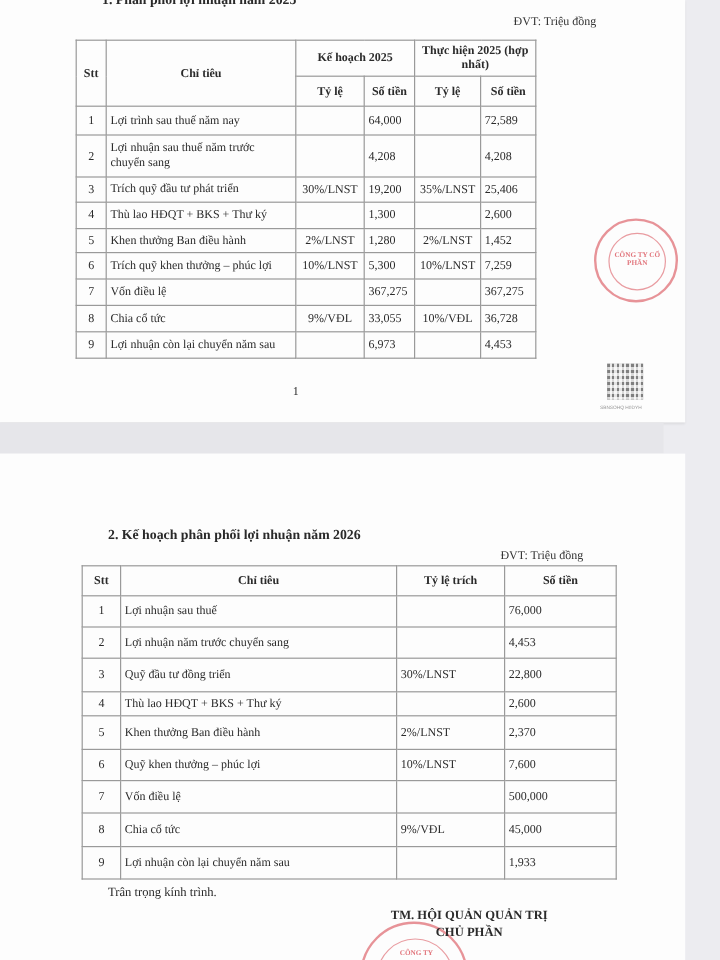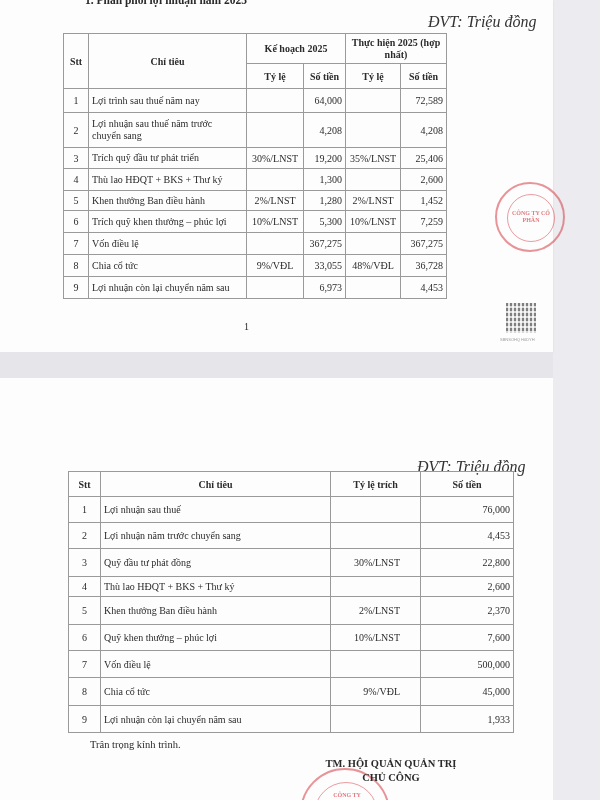--- a/index.html
+++ b/index.html
@@ -1,29 +1,29 @@
 <!DOCTYPE html>
 <html><head>
 <meta charset="utf-8">
 <style>
   html, body { margin:0; padding:0; }
   body { width:600px; height:800px; position:relative; overflow:hidden; background:#eeeef1; font-family:"Liberation Serif", serif; color:#2a2a2a; }
   .strip { position:absolute; left:553px; top:0; width:47px; height:800px; background:#ececf0; }
-  .page { position:absolute; background:#fdfdfd; }
+  .page { position:absolute; background:#fdfdfd;padding-left:18px; }
   #page1 { left:0; top:0; width:553px; height:352px; box-shadow:0 1px 2px rgba(0,0,0,0.08); }
   #gap { position:absolute; left:0; top:352px; width:553px; height:26px; background:#e6e6ea; }
   #page2 { left:0; top:378px; width:553px; height:422px; }
   .abs { position:absolute; }
   .title { font-weight:bold; font-size:11.5px; }
-  .unit { font-style:italic; font-size:16px; color:#333; }
+  .unit { font-size:10px; color:#333; }
   table { border-collapse:collapse; position:absolute; font-size:10px; table-layout:fixed; }
   td, th { border:1px solid #9a9a9a; padding:0 3px; color:#2b2b2b; }
   th { font-weight:bold; text-align:center; font-size:10px; }
   td.c { text-align:center; }
-  td.r { text-align:right; }
+  td.r { text-align:left; }
   td.l { text-align:left; }
   .stamp { position:absolute; border-radius:50%; border:2px solid rgba(214,60,70,0.55); color:rgba(214,60,70,0.7); font-size:6px; font-weight:bold; text-align:center; box-sizing:border-box; }
   .stamp .inner { position:absolute; border-radius:50%; border:1px solid rgba(214,60,70,0.5); }
   .qr { position:absolute; width:30px; height:30px; background:
       repeating-linear-gradient(90deg, #555 0 2px, #ddd 2px 4px),
       #999; opacity:0.75; }
   .qr2 { position:absolute; width:30px; height:30px;
       background: repeating-linear-gradient(0deg, rgba(255,255,255,0.7) 0 2px, transparent 2px 5px); }
   .qrcap { font-family:"Liberation Sans", sans-serif; font-size:4px; color:#999; }
   .sign { font-weight:bold; font-size:10.5px; text-align:center; }
@@ -115,21 +115,21 @@
           <td class="c"></td>
           <td class="r">367,275</td>
           <td class="c"></td>
           <td class="r">367,275</td>
         </tr>
         <tr style="height: 22px;">
           <td class="c">8</td>
           <td class="l" style="line-height: 12px;">Chia cổ tức</td>
           <td class="c">9%/VĐL</td>
           <td class="r">33,055</td>
-          <td class="c">48%/VĐL</td>
+          <td class="c">10%/VĐL</td>
           <td class="r">36,728</td>
         </tr>
         <tr style="height: 22px;">
           <td class="c">9</td>
           <td class="l" style="line-height: 12px;">Lợi nhuận còn lại chuyển năm sau</td>
           <td class="c"></td>
           <td class="r">6,973</td>
           <td class="c"></td>
           <td class="r">4,453</td>
         </tr>
@@ -144,20 +144,21 @@
   <div class="qr" style="left:506px; top:303px;"></div>
   <div class="qr2" style="left:506px; top:303px;"></div>
   <div class="abs qrcap" style="left:500px; top:337px;">SBNSOHQ H0DYH</div>
 
   <div class="abs" style="left:244px; top:321px; font-size:10px;">1</div>
 </div>
 
 <div id="gap"></div>
 
 <div class="page" id="page2">
+  <div class="abs title" style="left:90px; top:62px;">2. Kế hoạch phân phối lợi nhuận năm 2026</div>
   <div class="abs unit" style="left:417px; top:80px;">ĐVT: Triệu đồng</div>
 
   <table style="left:68px; top:93px; width:445px;">
     <colgroup>
       <col style="width:32px">
         <col style="width:230px">
         <col style="width:90px">
         <col style="width:93px">
     </colgroup>
     <tbody>
@@ -176,21 +177,21 @@
           <td class="r">76,000</td>
         </tr>
         <tr style="height: 26px;">
           <td class="c">2</td>
           <td class="l">Lợi nhuận năm trước chuyển sang</td>
           <td class="r" style="padding-right: 20px;"></td>
           <td class="r">4,453</td>
         </tr>
         <tr style="height: 28px;">
           <td class="c">3</td>
-          <td class="l">Quỹ đầu tư phát đồng</td>
+          <td class="l">Quỹ đầu tư đồng triển</td>
           <td class="r" style="padding-right: 20px;">30%/LNST</td>
           <td class="r">22,800</td>
         </tr>
         <tr style="height: 20px;">
           <td class="c">4</td>
           <td class="l">Thù lao HĐQT + BKS + Thư ký</td>
           <td class="r" style="padding-right: 20px;"></td>
           <td class="r">2,600</td>
         </tr>
         <tr style="height: 28px;">
@@ -227,14 +228,14 @@
   </table>
 
   <div class="abs" style="left:90px; top:361px; font-size:10.5px;font-family:Liberation Serif, serif;">Trân trọng kính trình.</div>
 
   <div class="stamp" style="left:300px; top:390px; width:90px; height:90px;">
     <div class="inner" style="left:12px; top:12px; width:62px; height:62px;"></div>
     <div style="position:absolute; left:20px; top:22px; width:50px;">CÔNG TY</div>
   </div>
 
   <div class="abs sign" style="left:316px; top:380px; width:150px;">TM. HỘI QUẢN QUẢN TRỊ</div>
-  <div class="abs sign" style="left:316px; top:394px; width:150px;">CHỦ CÔNG</div>
+  <div class="abs sign" style="left:316px; top:394px; width:150px;">CHỦ PHẦN</div>
 </div>
 
 </body></html>

